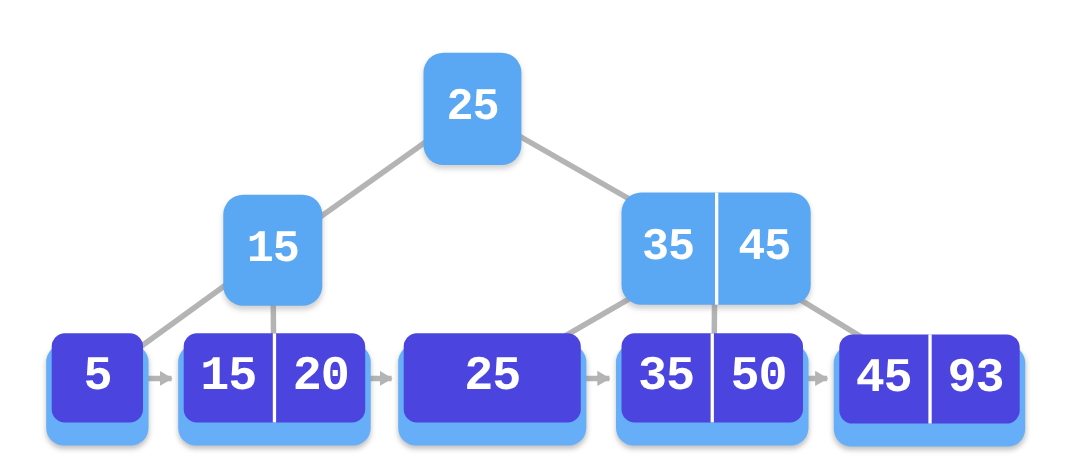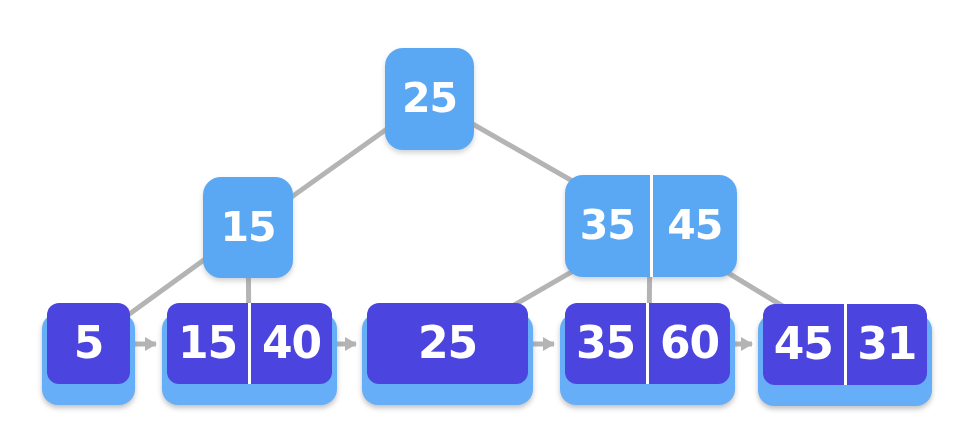--- a/index.html
+++ b/index.html
@@ -12,21 +12,21 @@
   }
   * { box-sizing: border-box; }
   html, body { margin: 0; padding: 0; }
   body {
     width: 976px; height: 432px;
     background: var(--color-background);
     font-family: "DejaVu Sans", "Liberation Sans", sans-serif;
     position: relative;
     overflow: hidden;
   }
-  .stage { position: absolute; inset: 0; width: 874px; height: 432px; }
+  .stage { position: absolute; inset: 0; width: 874px; height: 432px; font-family: Liberation Mono, monospace; }
   svg.edges { position: absolute; left: 0; top: 0; z-index: 0; }
   svg.edges line { stroke: var(--color-edge); stroke-width: 5; }
   svg.edges .arrow-head { fill: var(--color-edge); }
 
   .node {
     position: absolute; z-index: 1;
     display: flex; align-items: stretch;
     color: var(--color-key-text);
     font-weight: bold;
   }
@@ -116,34 +116,34 @@
   </div>
 
   <div class="leaf-wrap" id="leaf-5">
     <div class="leaf-front">
       <span class="key">5</span>
     </div>
   </div>
   <div class="leaf-wrap" id="leaf-15-20">
     <div class="leaf-front">
       <span class="key">15</span>
-      <span class="key">40</span>
+      <span class="key">20</span>
     </div>
   </div>
   <div class="leaf-wrap" id="leaf-25-30">
     <div class="leaf-front">
       <span class="key">25</span>
     </div>
   </div>
   <div class="leaf-wrap" id="leaf-35-40">
     <div class="leaf-front">
       <span class="key">35</span>
-      <span class="key">60</span>
+      <span class="key">50</span>
     </div>
   </div>
   <div class="leaf-wrap" id="leaf-45-55">
     <div class="leaf-front">
       <span class="key">45</span>
-      <span class="key">31</span>
+      <span class="key">93</span>
     </div>
   </div>
 
 </div>
 
 </body></html>

